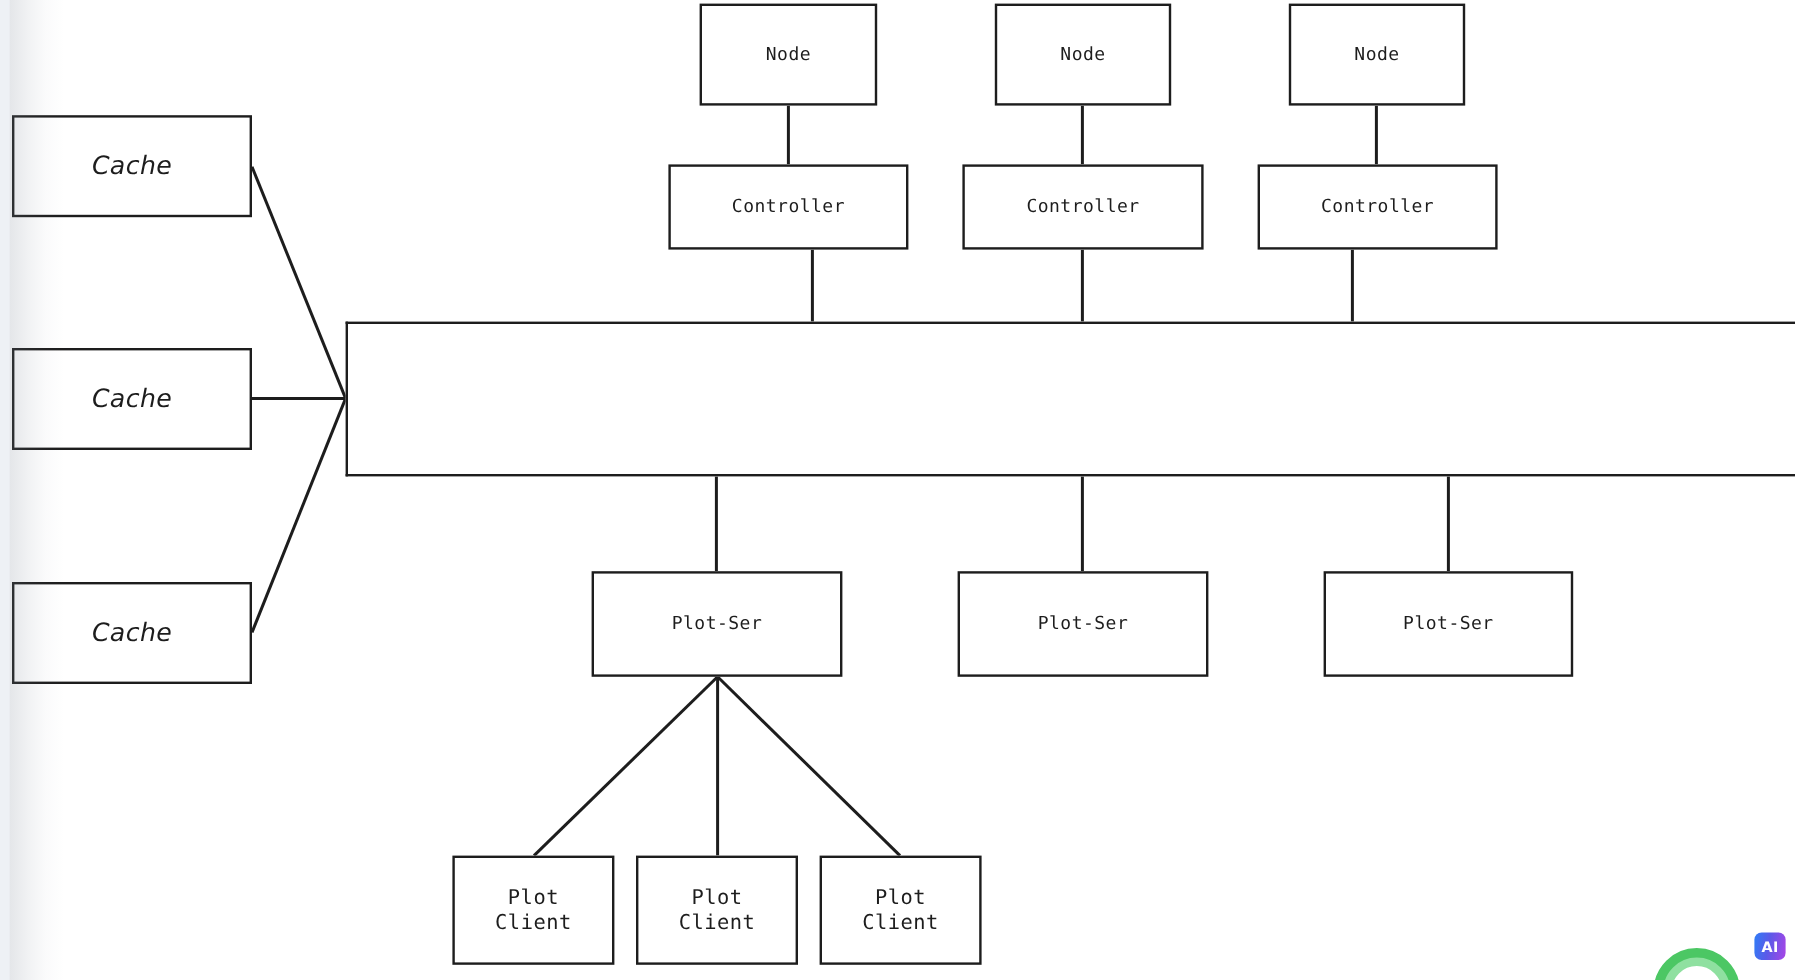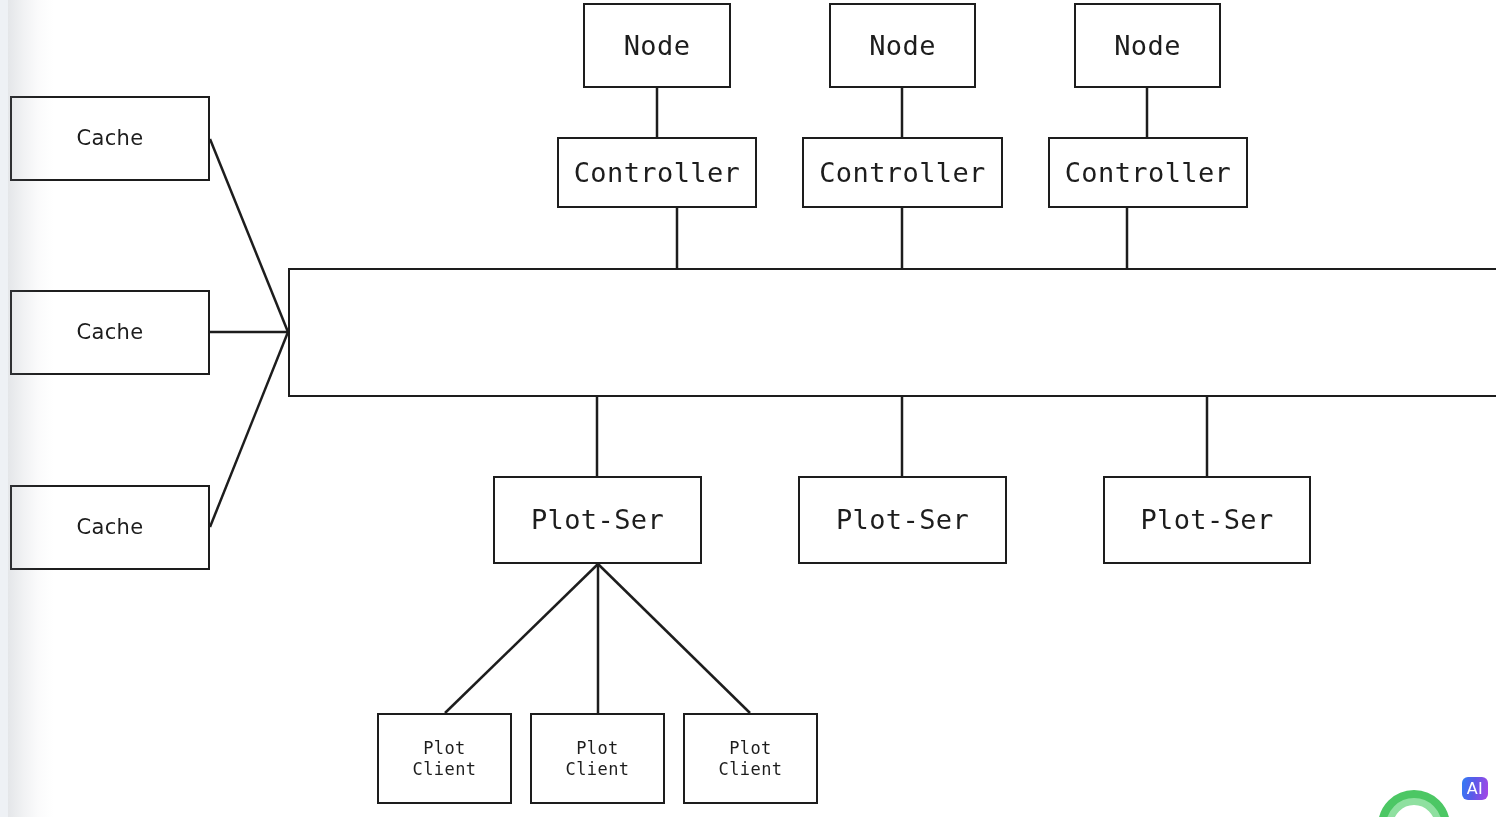--- a/index.html
+++ b/index.html
@@ -66,27 +66,28 @@
     align-items: center;
     justify-content: center;
     text-align: center;
     color: #1d1d1d;
     z-index: 3;
     line-height: 1.18;
     white-space: pre-line;
   }
   .t-mono {
     font-family: "DejaVu Sans Mono", "Liberation Mono", monospace;
-    font-size: 27px;
+    font-size: 15px;
     letter-spacing: 0.4px;
   }
   .t-sans {
     font-family: "DejaVu Sans", "Liberation Sans", sans-serif;
     font-size: 21px;
     letter-spacing: 0.3px;
+    font-style: italic;
   }
   .t-bus {
     font-family: "DejaVu Sans Mono", "Liberation Mono", monospace;
     font-size: 20px;
     letter-spacing: 0.4px;
   }
   .t-client {
     font-family: "DejaVu Sans Mono", "Liberation Mono", monospace;
     font-size: 17px;
     letter-spacing: 0.4px;
@@ -115,22 +116,22 @@
     left: 1462px;
     top: 777px;
     width: 26px;
     height: 23px;
     border-radius: 6px;
     background: linear-gradient(100deg, #2f7df6 0%, #5b5ae8 45%, #a945e6 100%);
     display: flex;
     align-items: center;
     justify-content: center;
     font-family: "DejaVu Sans", "Liberation Sans", sans-serif;
-    font-size: 16px;
-    font-weight: normal;
+    font-size: 12px;
+    font-weight: bold;
     color: #ffffff;
     letter-spacing: 0.3px;
     z-index: 9;
     text-align: right;
   }
   .green-ring {
     position: absolute;
     left: 1378px;
     top: 790px;
     width: 72px;

